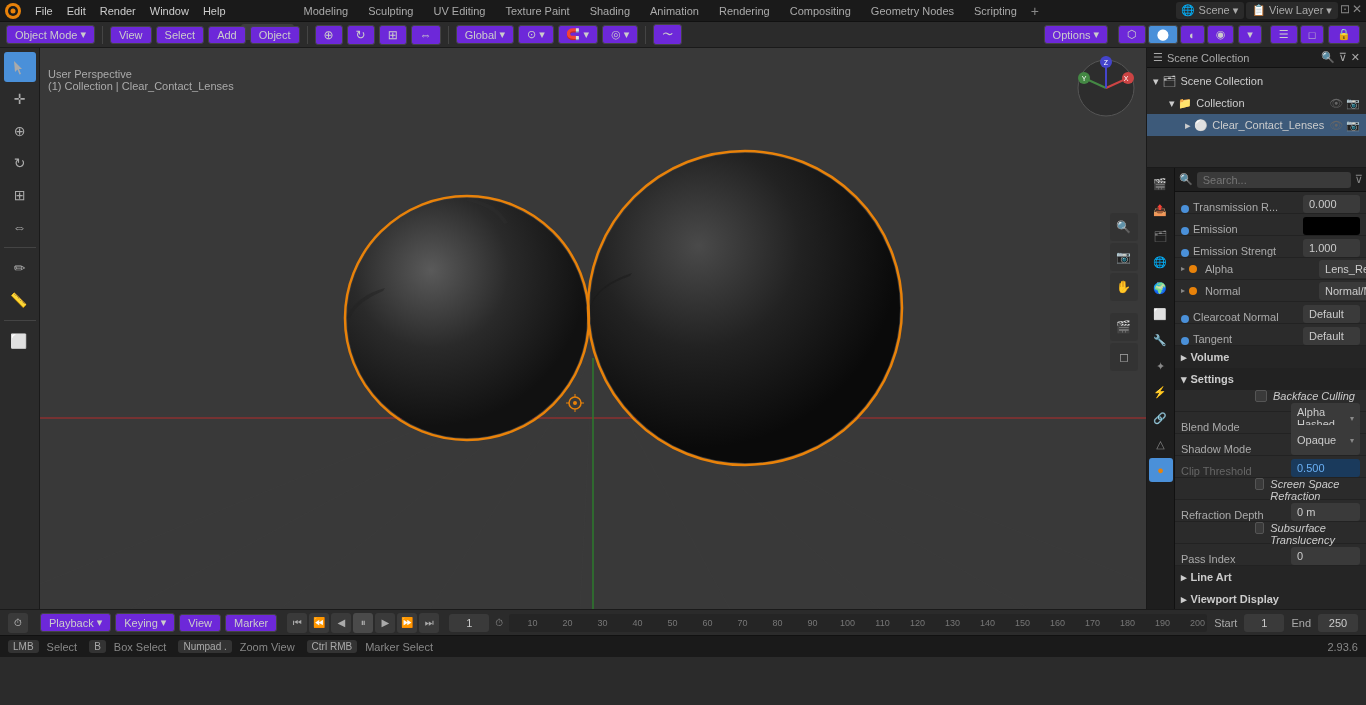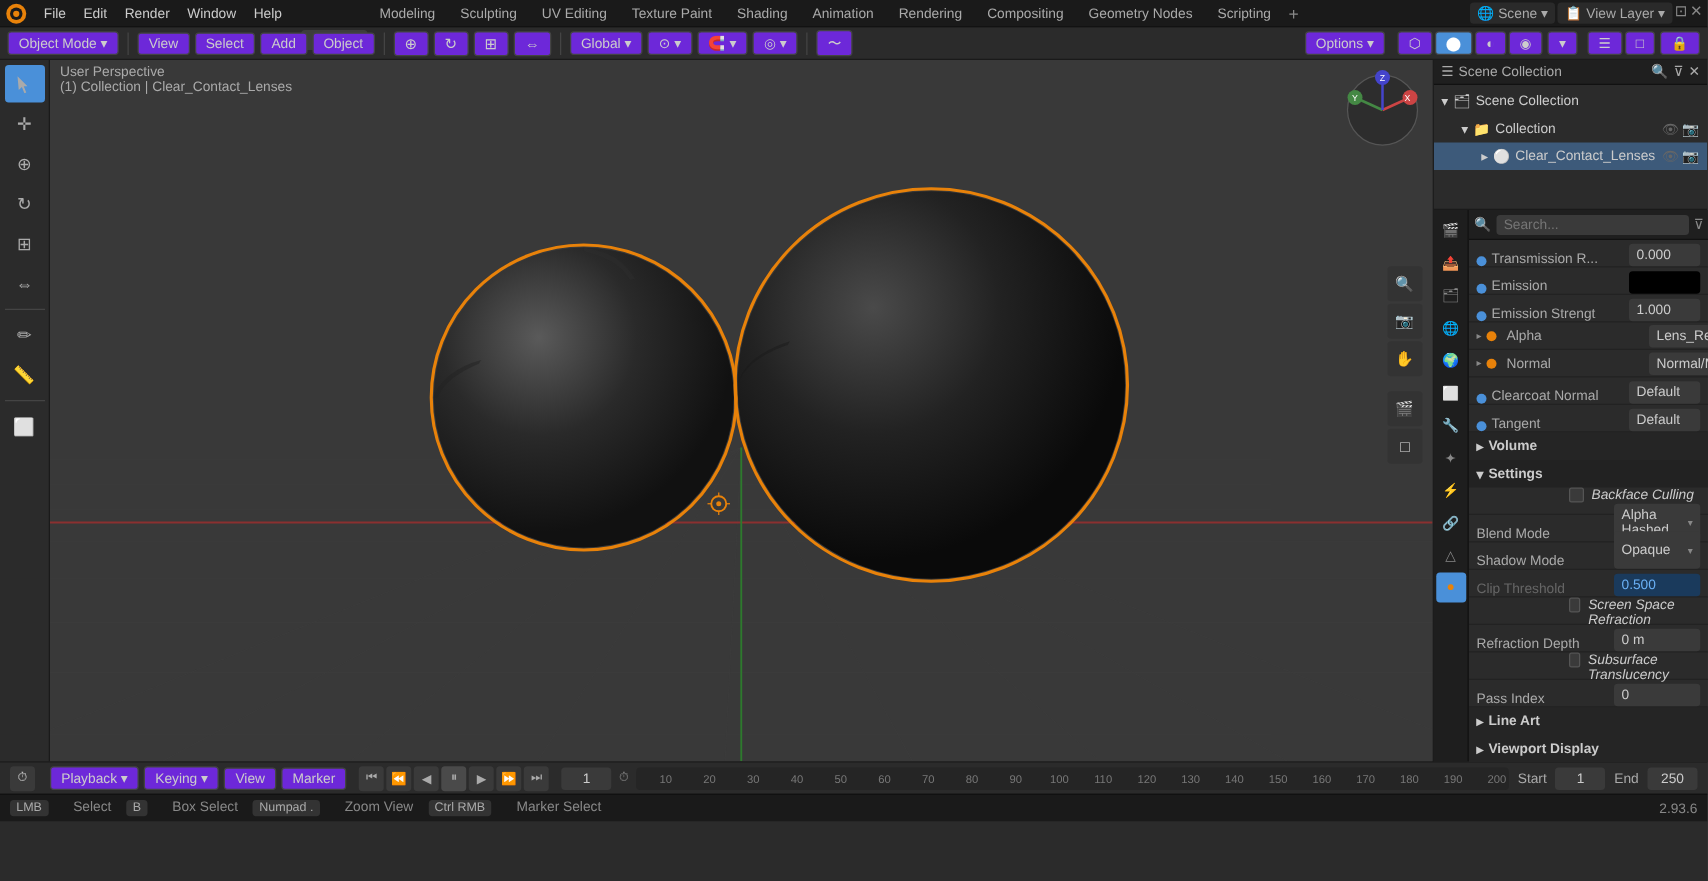--- a/index.html
+++ b/index.html
@@ -88,21 +88,21 @@
 
     
     .viewport {
       flex: 1;
       background: #393939;
       position: relative;
       overflow: hidden;
     }
     .viewport-header {
       position: absolute;
-      top: 4px;
+      top: 20px;
       left: 8px;
       font-size: 11px;
       color: #aaa;
       z-index: 10;
     }
 
     
     .viewport-right-icons {
       position: absolute;
       right: 8px;
@@ -401,22 +401,22 @@
       display: flex;
       align-items: center;
       padding: 0 8px;
       gap: 12px;
       font-size: 11px;
       color: #888;
       border-top: 1px solid #111;
     }
     .status-item {
       display: flex;
-      align-items: flex-start;
-      gap: 20px;
+      align-items: flex-end;
+      gap: 8px;
     }
     .status-key {
       background: #333;
       padding: 1px 5px;
       border-radius: 3px;
       font-size: 10px;
       color: #aaa;
     }
 
     

